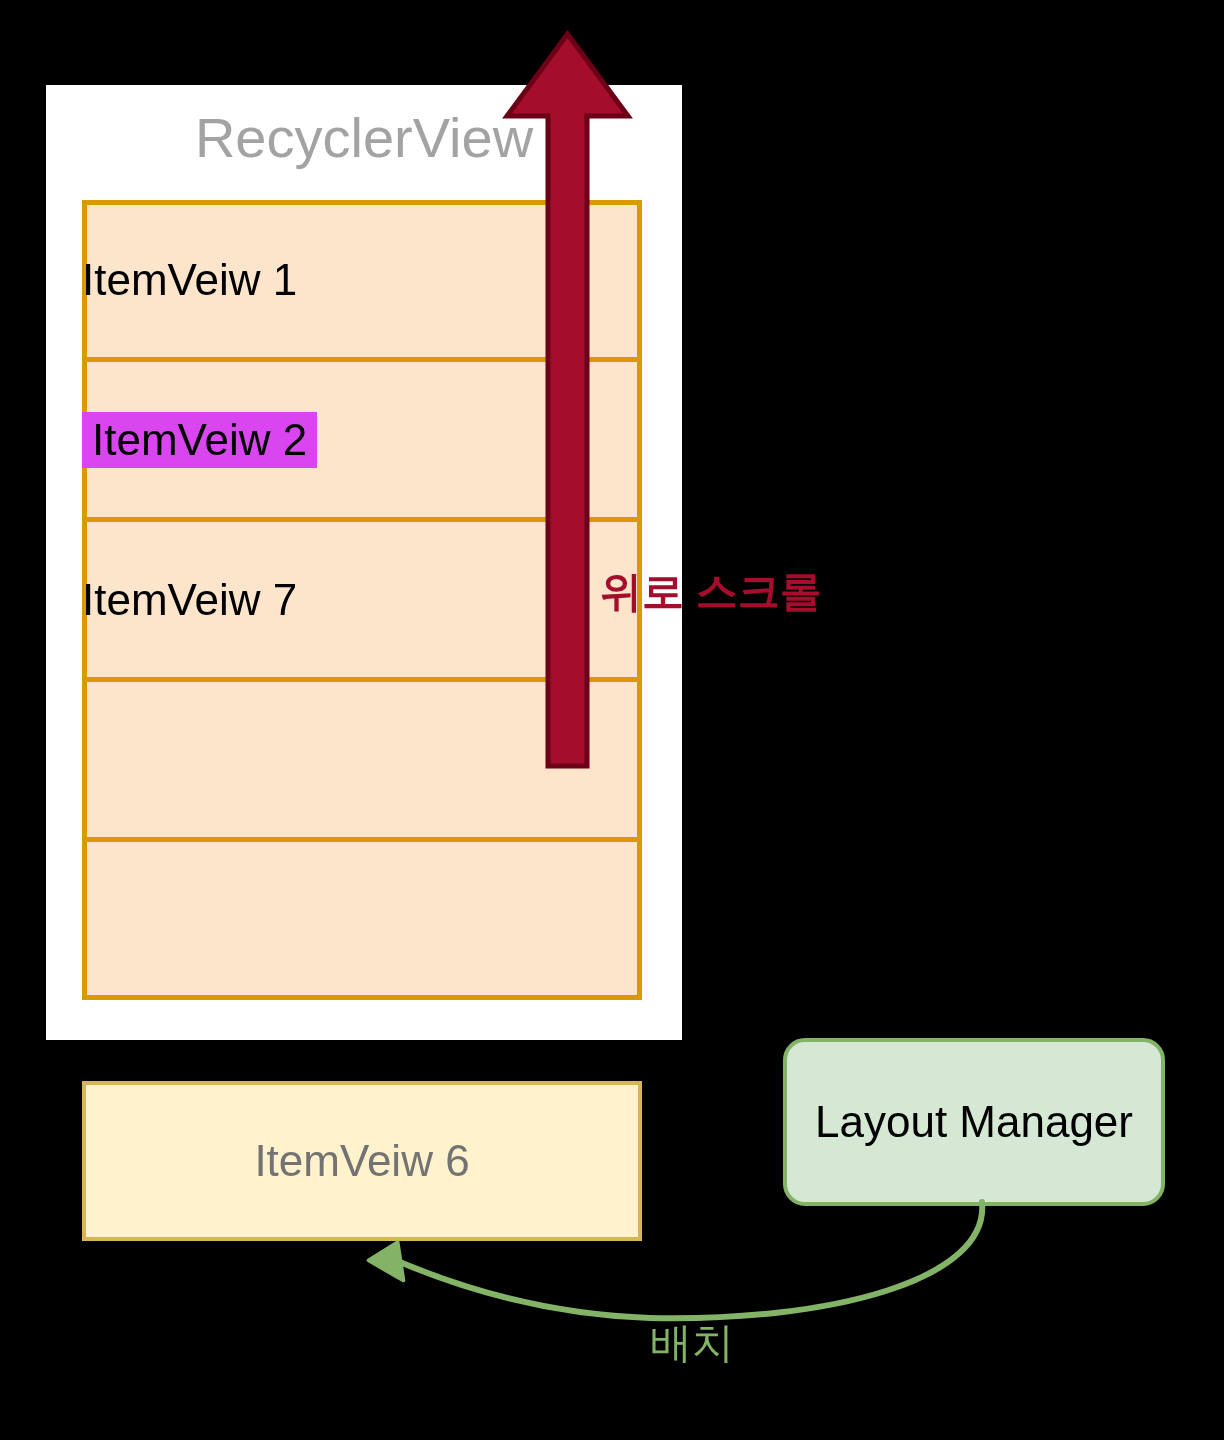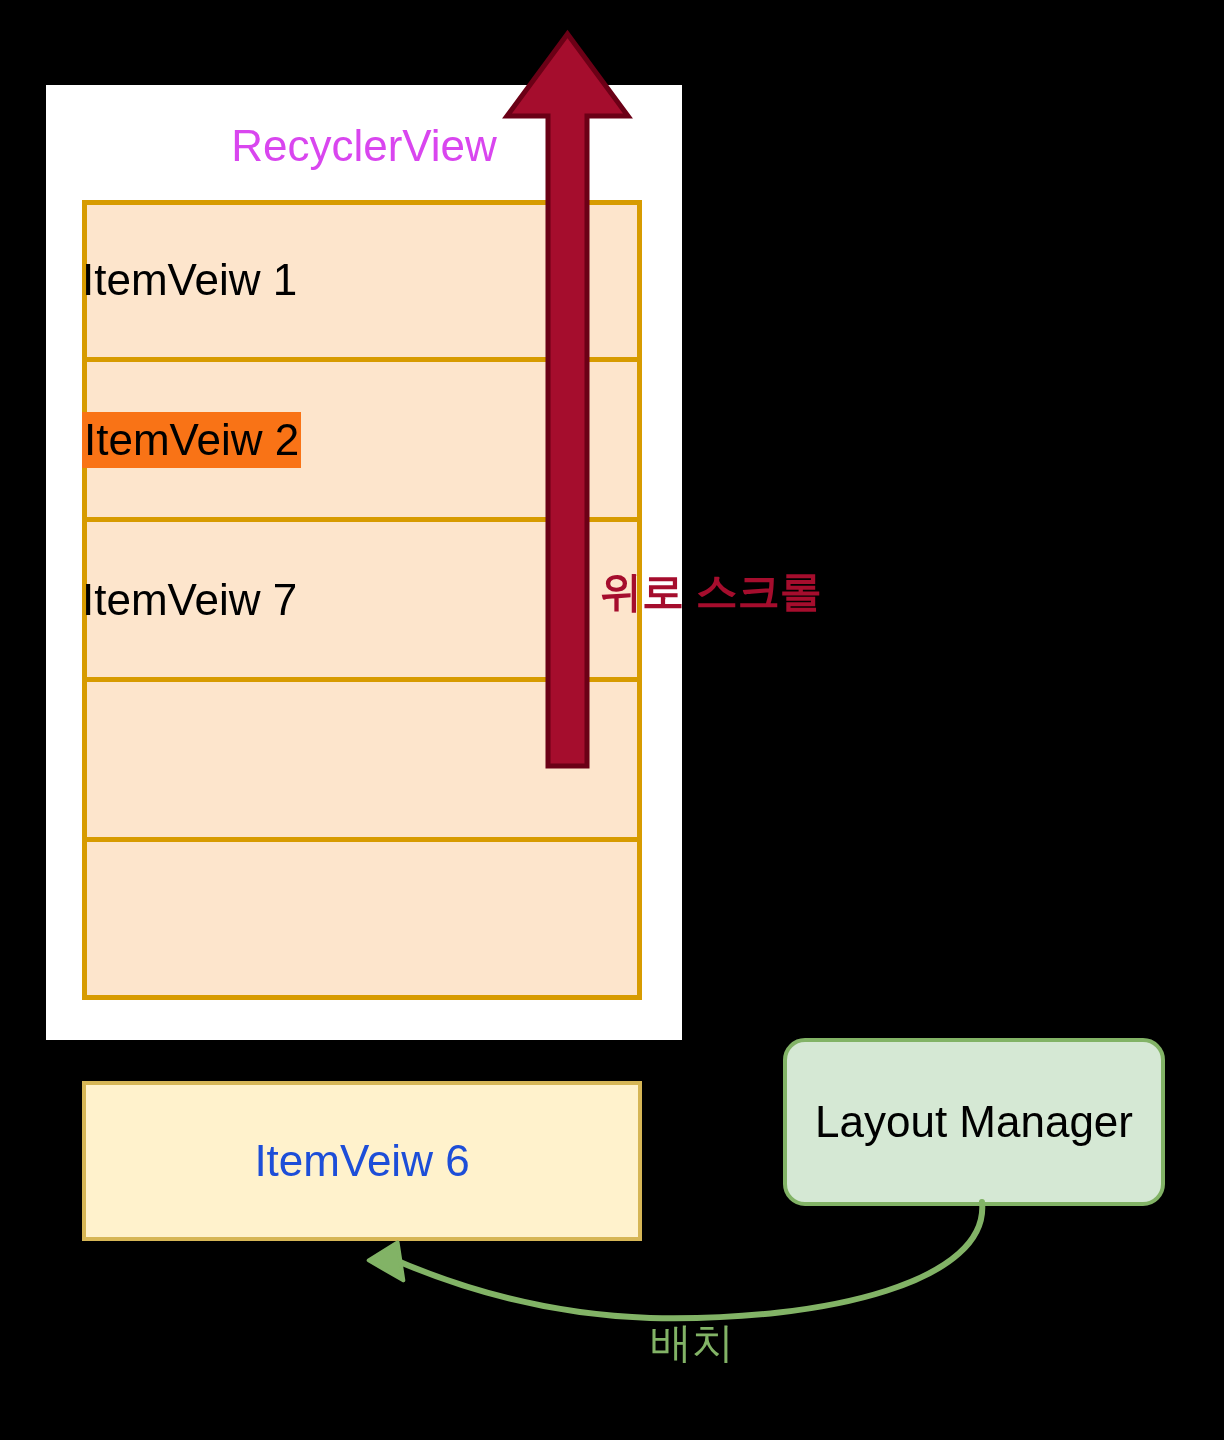--- a/index.html
+++ b/index.html
@@ -21,26 +21,26 @@
     position: absolute;
     left: 46px;
     top: 85px;
     width: 636px;
     height: 955px;
     background: #FFFFFF;
   }
   .rv-title {
     position: absolute;
     left: 46px;
-    top: 120px;
+    top: 112px;
     width: 636px;
     text-align: center;
-    font-size: 44px;
+    font-size: 56px;
     line-height: 52px;
-    color: #d946ef;
+    color: #a3a3a3;
     white-space: nowrap;
   }
 
   
   .item-column {
     position: absolute;
     left: 82px;
     top: 200px;
     width: 560px;
     height: 800px;
@@ -78,22 +78,22 @@
 
   .item-label {
     font-size: 44px;
     line-height: 56px;
     color: #000000;
     white-space: nowrap;
     position: relative;
     z-index: 3;
   }
   .item-label.highlighted {
-    background: #f97316;
-    padding: 0 2px;
+    background: #d946ef;
+    padding: 0 10px;
   }
 
   
   .scroll-arrow {
     position: absolute;
     left: 495px;
     top: 28px;
     width: 145px;
     height: 745px;
     z-index: 2;
@@ -120,21 +120,21 @@
     box-sizing: border-box;
     background: #FFF2CC;
     border: 4px solid #D6B656;
     display: flex;
     align-items: center;
     justify-content: center;
   }
   .item6-label {
     font-size: 44px;
     line-height: 56px;
-    color: #1d4ed8;
+    color: #737373;
     white-space: nowrap;
   }
 
   
   .lm-box {
     position: absolute;
     left: 783px;
     top: 1038px;
     width: 382px;
     height: 168px;

